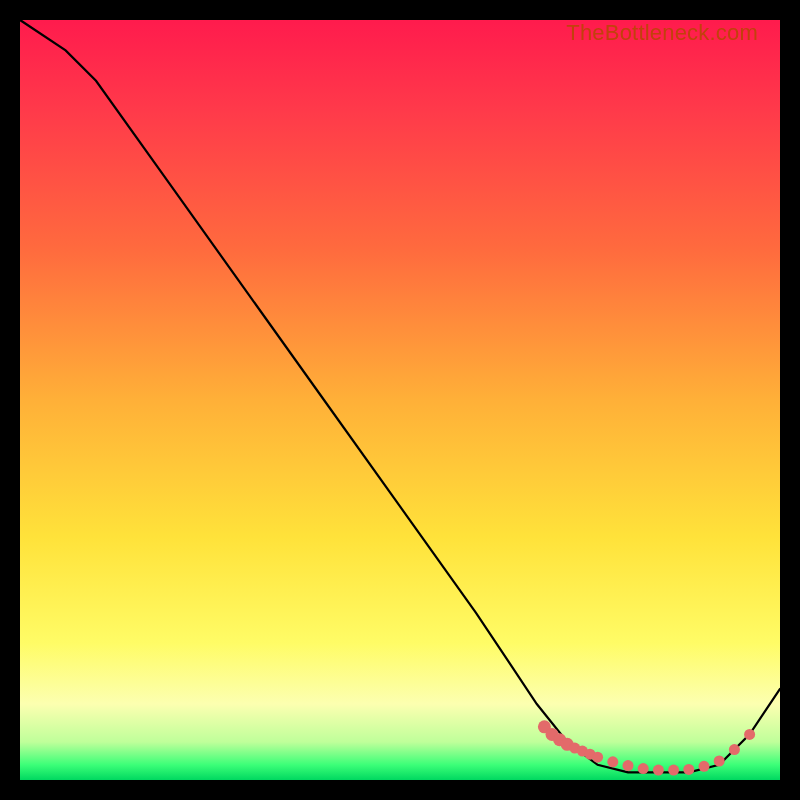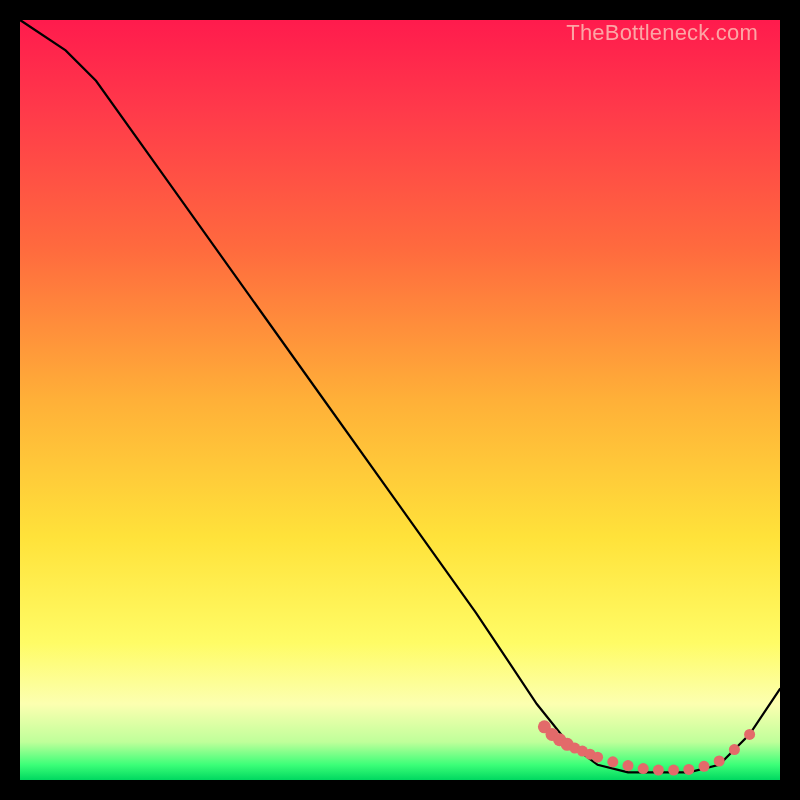--- a/index.html
+++ b/index.html
@@ -39,21 +39,21 @@
       #3cff78 98%,
       #00d860 100%
     );
   }
   .watermark {
     position: absolute;
     top: 0px;
     right: 22px;
     font-size: 22px;
     font-weight: 500;
-    color: #fca5a5;
+    color: #c2410c;
     letter-spacing: 0.2px;
     user-select: none;
   }
   svg.curve {
     position: absolute;
     left: 0;
     top: 0;
     width: 760px;
     height: 760px;
     overflow: visible;

